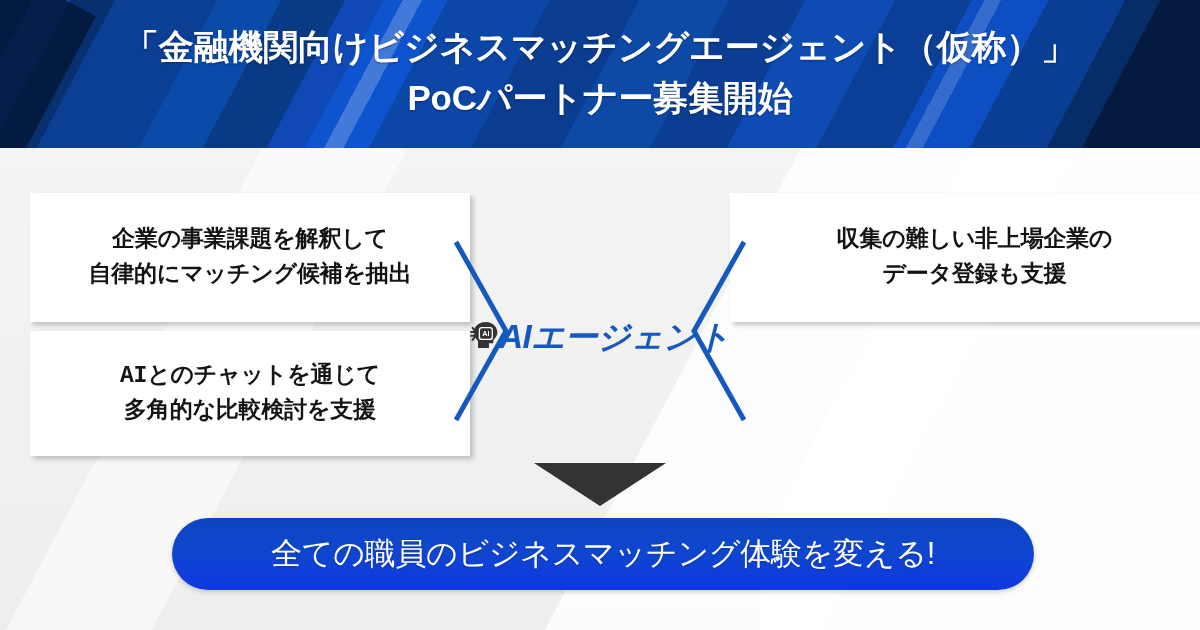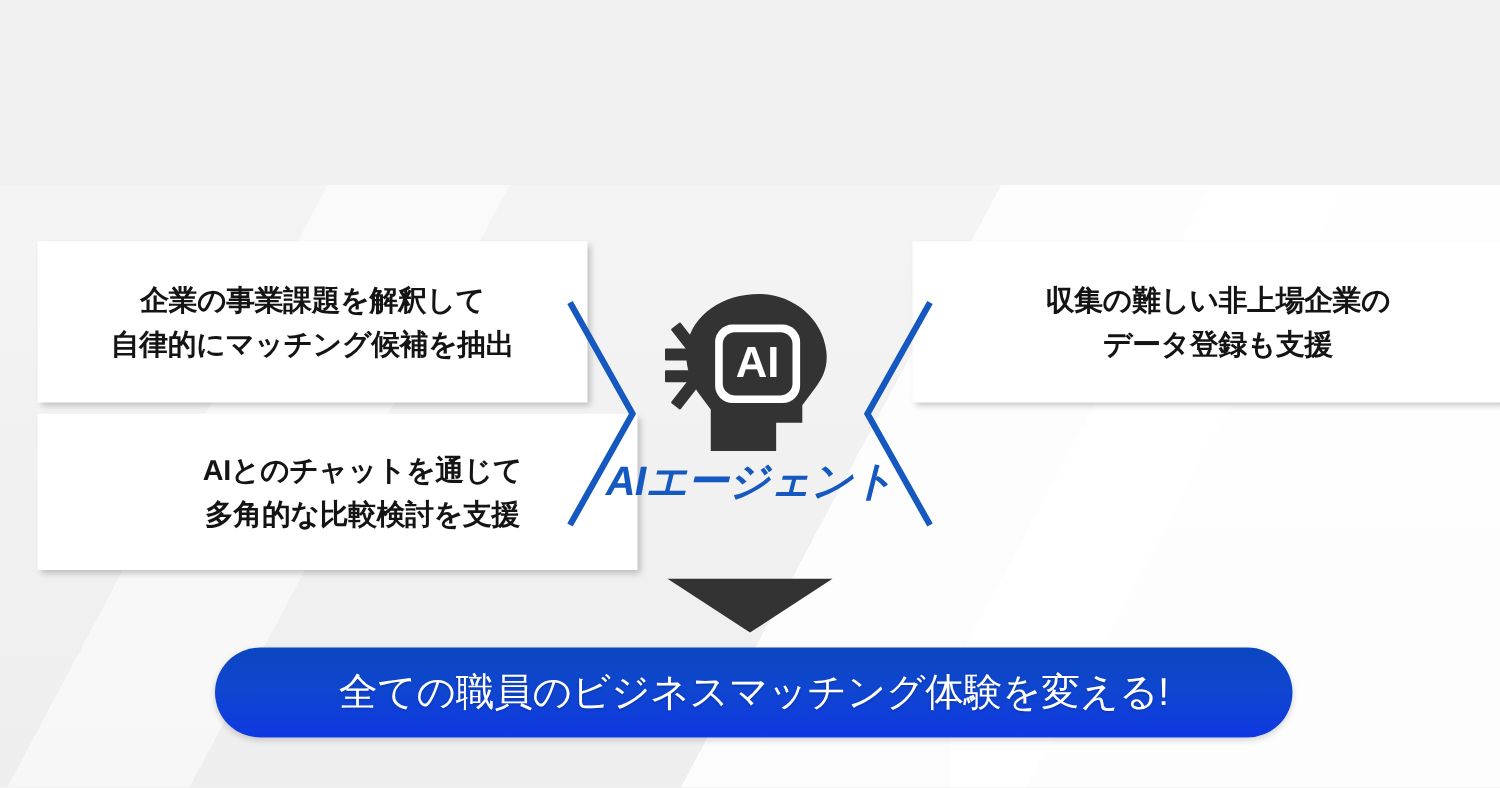--- a/index.html
+++ b/index.html
@@ -115,38 +115,39 @@
     display: flex;
     align-items: center;
     justify-content: center;
     text-align: center;
     color: #141414;
     font-weight: 700;
     font-size: 23px;
     line-height: 1.5;
     white-space: pre-line;
     letter-spacing: -0.2px;
+    font-family: Liberation Mono, monospace;
   }
   #box-l1 { left: 30px;  top: 193px; width: 440px; height: 129px; }
-  #box-l2 { left: 30px;  top: 331px; width: 440px; height: 125px; padding-left: 40px; }
+  #box-l2 { left: 30px;  top: 331px; width: 440px; height: 125px; }
   #box-r1 { left: 730px; top: 193px; width: 489px; height: 129px; }
   #box-r2 { left: 730px; top: 331px; width: 440px; height: 125px; }
 
   
   .chev { position: absolute; }
   #chev-left  { left: 452px; top: 238px; }
   #chev-right { left: 688px; top: 238px; }
 
   
   .agent {
     position: absolute;
     left: 470px; top: 230px;
     width: 260px; height: 210px;
     display: flex;
-    flex-direction: column;
+    flex-direction: row;
     align-items: center;
     justify-content: flex-start;
   }
   .agent-icon { width: 140px; height: 136px; display:block; }
   .agent-label {
     margin-top: 2px;
     color: #1558c0;
     font-weight: 700;
     font-size: 33px;
     letter-spacing: -0.5px;
@@ -185,20 +186,28 @@
   }
 </style>
 </head>
 <body>
 
 <div class="stage">
 
   <div class="bg-wash"></div>
   <div class="bg-wash2"></div>
 
+  <div class="header">
+    <div class="stripes"></div>
+    <div class="glint"></div>
+    <div class="corner-dark-l"></div>
+    <div class="corner-dark-r"></div>
+    <div class="header-title">「金融機関向けビジネスマッチングエージェント（仮称）」
+PoCパートナー募集開始</div>
+  </div>
 
   <div class="fbox" id="box-l1">企業の事業課題を解釈して
 自律的にマッチング候補を抽出</div>
 
   <div class="fbox" id="box-l2">AIとのチャットを通じて
 多角的な比較検討を支援</div>
 
   <div class="fbox" id="box-r1">収集の難しい非上場企業の
 データ登録も支援</div>
 

